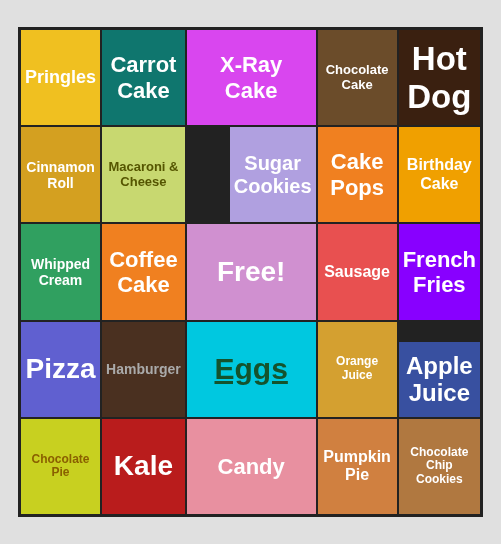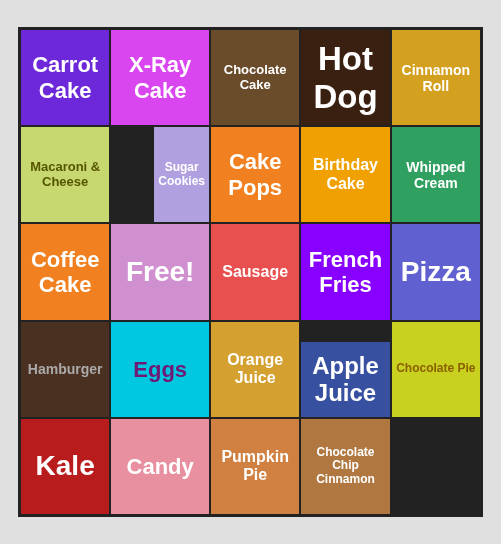--- a/index.html
+++ b/index.html
@@ -32,39 +32,42 @@
       line-height: 1.15;
     }
     .cell span {
       display: block;
     }
   </style>
 </head>
 <body>
 
 <div class="bingo-board">
-    <div class="cell" style="background-color: #6d28d9; color: rgb(255, 255, 255); font-size: 22px;">
+    <div class="cell" style="background-color: rgb(240, 192, 32); color: rgb(255, 255, 255); font-size: 18px;">
+      <span>Pringles</span>
+    </div>
+    <div class="cell" style="background-color: #0f766e; color: rgb(255, 255, 255); font-size: 22px;">
       <span>Carrot Cake</span>
     </div>
     <div class="cell" style="background-color: #d946ef; color: rgb(255, 255, 255); font-size: 22px;">
       <span>X-Ray Cake</span>
     </div>
     <div class="cell" style="background-color: rgb(107, 76, 42); color: rgb(255, 255, 255); font-size: 13px;">
       <span>Chocolate Cake</span>
     </div>
     <div class="cell" style="background-color: rgb(58, 32, 16); color: rgb(255, 255, 255); font-size: 33px;">
       <span>Hot Dog</span>
     </div>
     <div class="cell" style="background-color: rgb(212, 160, 32); color: rgb(255, 255, 255); font-size: 14px;">
       <span>Cinnamon Roll</span>
     </div>
     <div class="cell" style="background-color: rgb(200, 216, 112); color: rgb(85, 85, 0); font-size: 13px;">
       <span>Macaroni &amp; Cheese</span>
     </div>
-    <div class="cell" style="background-color: rgb(176, 160, 224); color: rgb(255, 255, 255); font-size: 12px; margin-left: 43px;">
+    <div class="cell" style="background-color: rgb(176, 160, 224); color: rgb(255, 255, 255); font-size: 20px; margin-left: 43px;">
       <span>Sugar Cookies</span>
     </div>
     <div class="cell" style="background-color: rgb(240, 128, 32); color: rgb(255, 255, 255); font-size: 22px;">
       <span>Cake Pops</span>
     </div>
     <div class="cell" style="background-color: rgb(240, 160, 0); color: rgb(255, 255, 255); font-size: 16px;">
       <span>Birthday Cake</span>
     </div>
     <div class="cell" style="background-color: rgb(48, 160, 96); color: rgb(255, 255, 255); font-size: 14px;">
       <span>Whipped Cream</span>
@@ -80,37 +83,37 @@
     </div>
     <div class="cell" style="background-color: rgb(136, 0, 255); color: rgb(255, 255, 255); font-size: 22px;">
       <span>French Fries</span>
     </div>
     <div class="cell" style="background-color: rgb(96, 96, 208); color: rgb(255, 255, 255); font-size: 28px;">
       <span>Pizza</span>
     </div>
     <div class="cell" style="background-color: rgb(74, 48, 32); color: rgb(170, 170, 170); font-size: 14px;">
       <span>Hamburger</span>
     </div>
-    <div class="cell" style="background-color: rgb(0, 200, 224); color: #701a75; font-size: 22px;">
+    <div class="cell" style="background-color: rgb(0, 200, 224); color: #14532d; font-size: 30px; text-decoration: underline;">
       <span>Eggs</span>
     </div>
-    <div class="cell" style="background-color: rgb(212, 160, 48); color: rgb(255, 255, 255); font-size: 16px;">
+    <div class="cell" style="background-color: rgb(212, 160, 48); color: rgb(255, 255, 255); font-size: 12px;">
       <span>Orange Juice</span>
     </div>
     <div class="cell" style="background-color: rgb(56, 80, 160); color: rgb(255, 255, 255); font-size: 24px; margin-top: 20px;">
       <span>Apple Juice</span>
     </div>
     <div class="cell" style="background-color: rgb(200, 208, 32); color: rgb(138, 96, 0); font-size: 12px;">
       <span>Chocolate Pie</span>
     </div>
     <div class="cell" style="background-color: #b91c1c; color: rgb(255, 255, 255); font-size: 28px;">
       <span>Kale</span>
     </div>
     <div class="cell" style="background-color: rgb(232, 144, 160); color: rgb(255, 255, 255); font-size: 22px;">
       <span>Candy</span>
     </div>
     <div class="cell" style="background-color: rgb(208, 128, 64); color: rgb(255, 255, 255); font-size: 16px;">
       <span>Pumpkin Pie</span>
     </div>
     <div class="cell" style="background-color: rgb(176, 120, 64); color: rgb(255, 255, 255); font-size: 12px;">
-      <span>Chocolate Chip Cinnamon</span>
+      <span>Chocolate Chip Cookies</span>
     </div>
   </div>
 
 </body></html>

